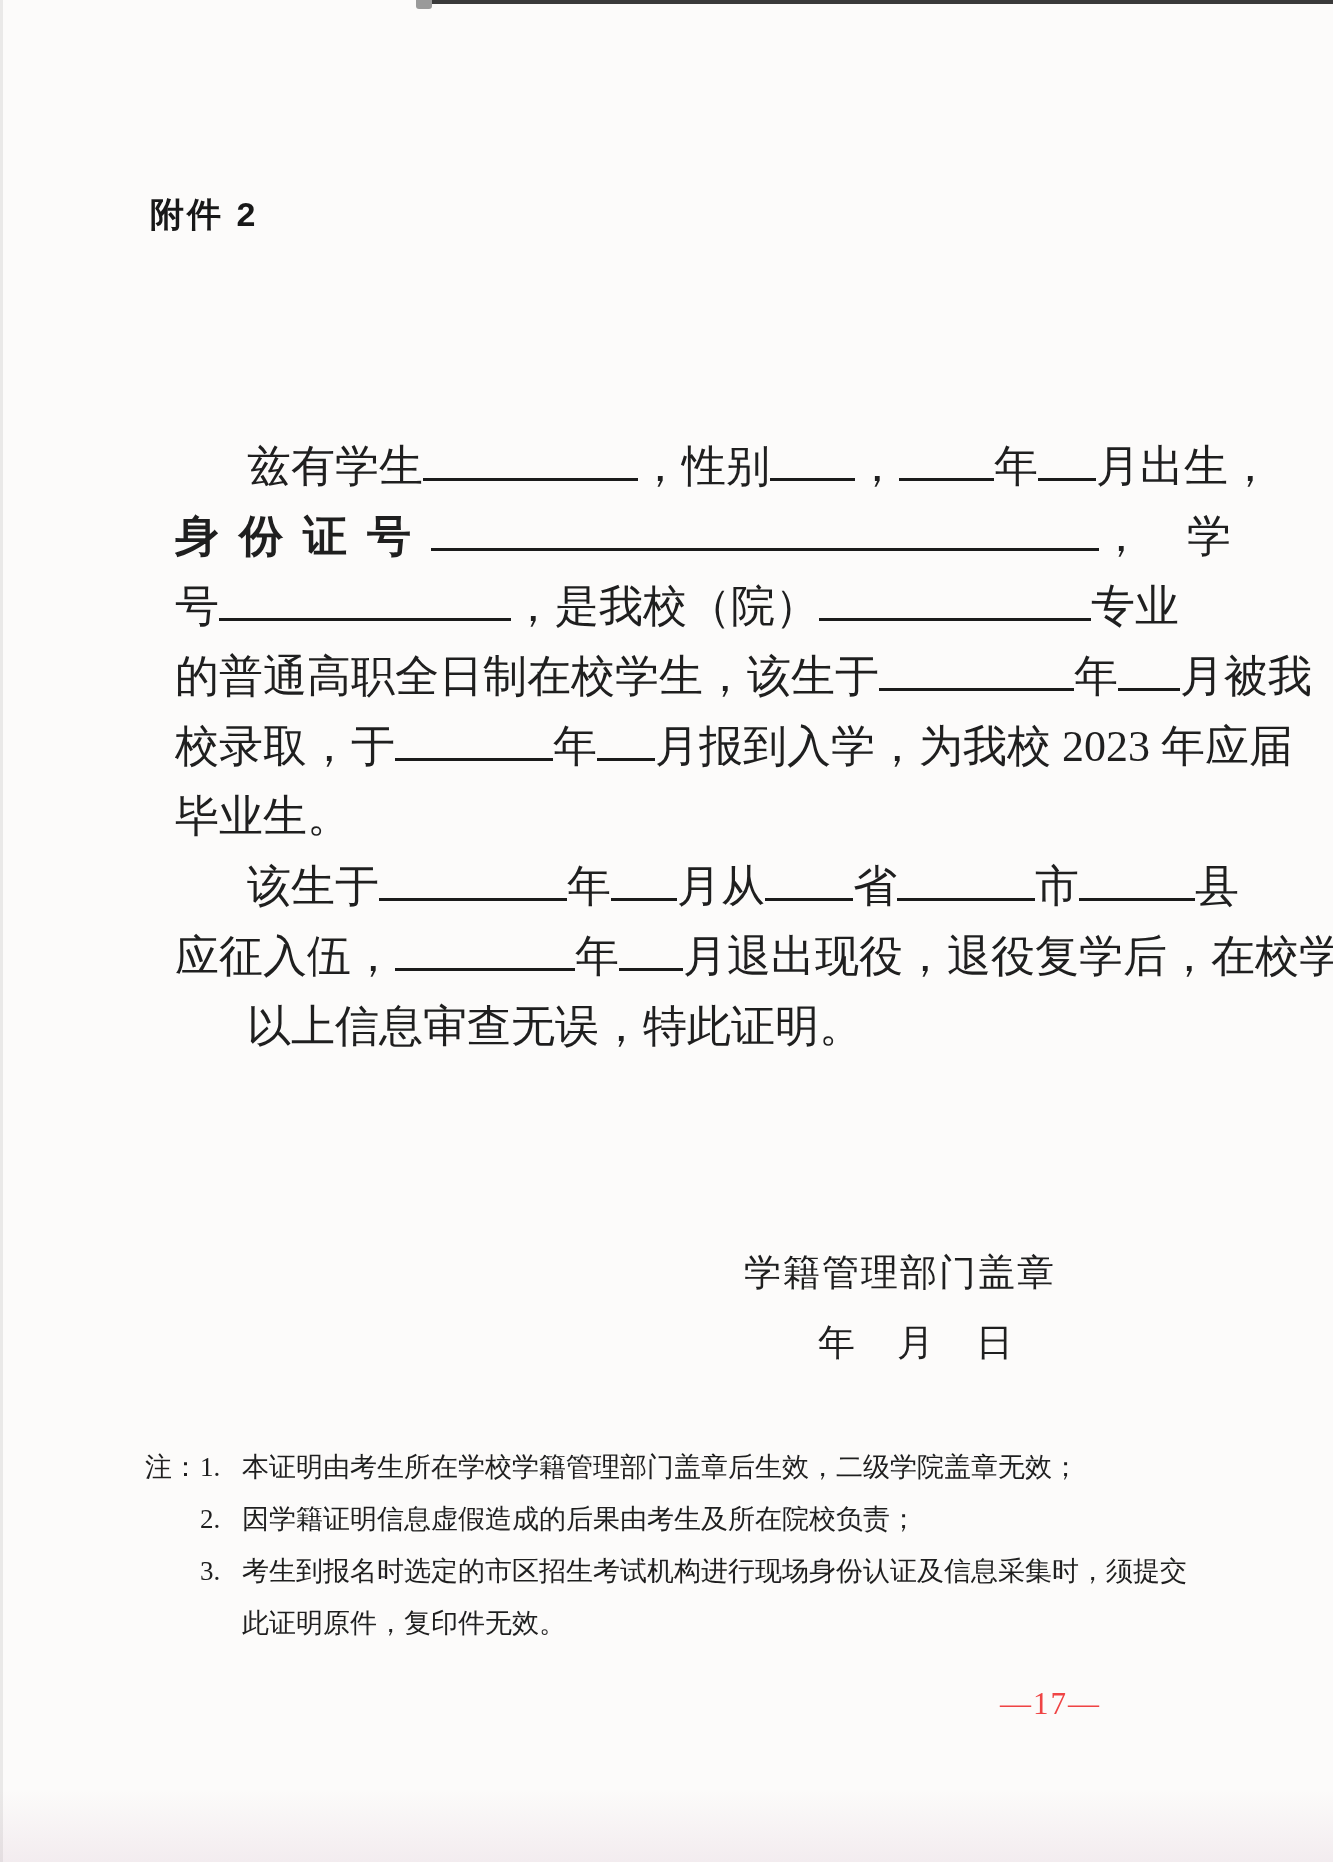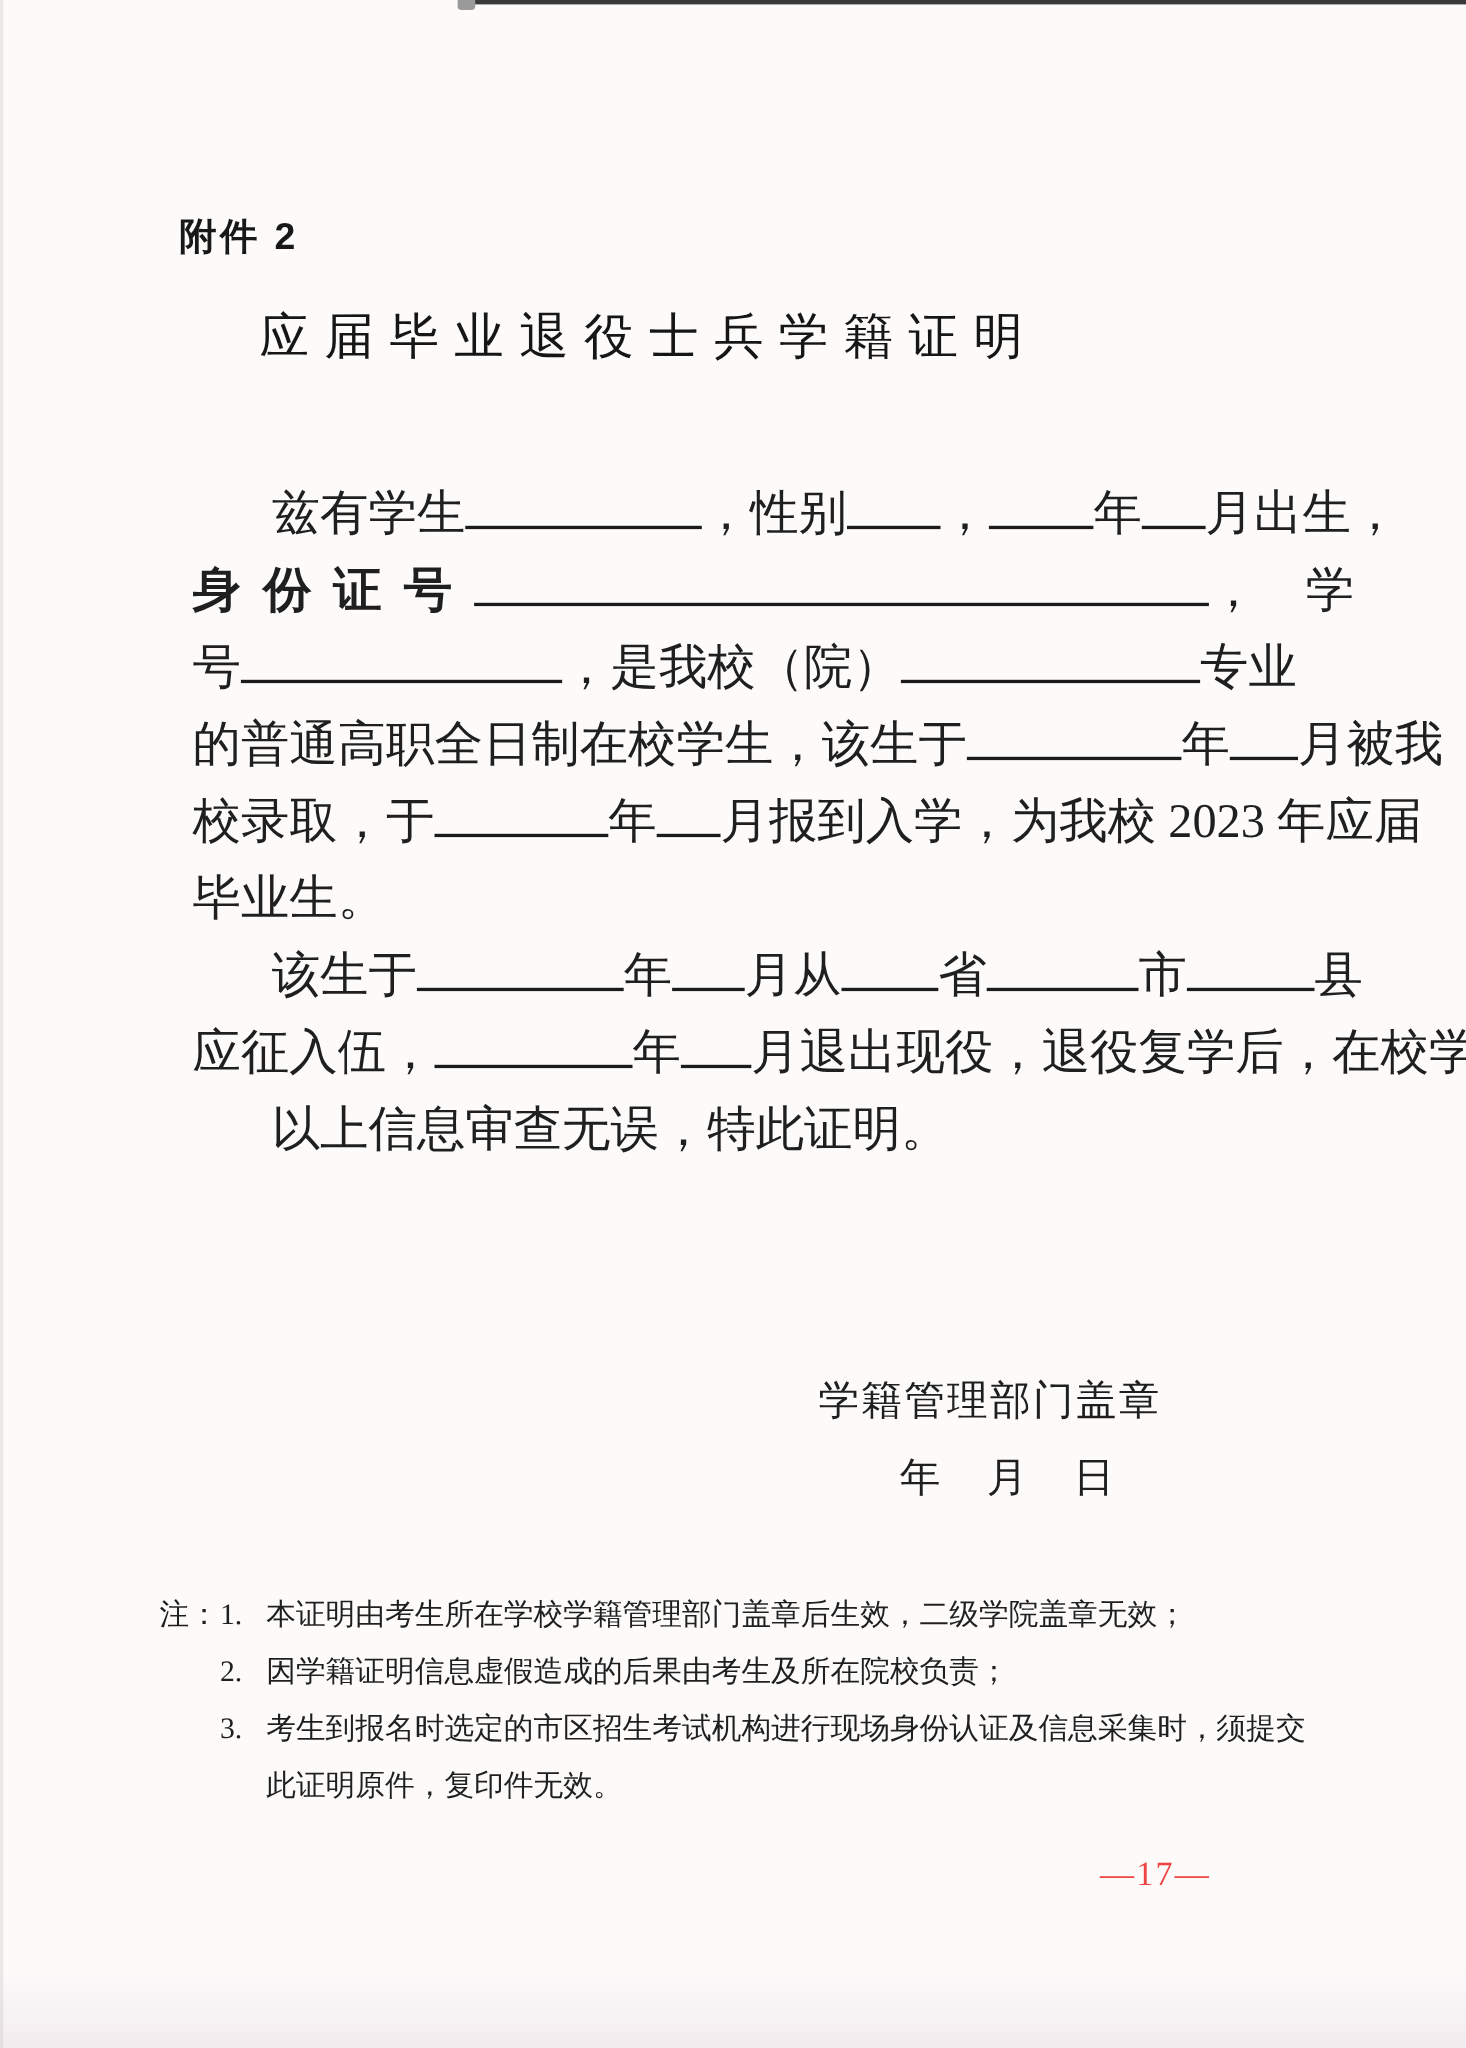--- a/index.html
+++ b/index.html
@@ -13,21 +13,21 @@
     overflow:hidden;
   }
   
   .top-edge-line{position:absolute;top:0;left:430px;width:903px;height:4px;background:#3a3a3a;}
   .top-edge-notch{position:absolute;top:0;left:416px;width:16px;height:9px;background:#9a9a9a;border-radius:0 0 3px 3px;}
   .left-edge-shade{position:absolute;top:0;left:0;width:3px;height:100%;background:rgba(0,0,0,0.07);}
   .bottom-noise{position:absolute;bottom:0;left:0;width:100%;height:72px;
     background:linear-gradient(to top, rgba(205,175,195,0.20), rgba(255,255,255,0));}
   
   .attachment{
-    position:absolute;left:163px;top:192px;
+    position:absolute;left:150px;top:192px;
     font-family:"Liberation Sans","DejaVu Sans",sans-serif;
     font-weight:600;font-size:34px;letter-spacing:3px;color:#181818;
   }
   .doc-title{
     position:absolute;left:0;top:276px;width:1180px;
     text-align:center;font-size:45px;letter-spacing:14px;color:#161616;
     white-space:nowrap;
   }
   
   .body-lines{position:absolute;left:175px;top:432px;width:1010px;}
@@ -57,21 +57,20 @@
 <body>
 
 <div class="page">
 
   <div class="top-edge-line"></div>
   <div class="top-edge-notch"></div>
   <div class="left-edge-shade"></div>
 
   <div class="attachment">附件 2</div>
 
-  <div class="doc-title">应届毕业退役士兵学籍证明</div>
 
   <div class="body-lines">
       <div class="line indent"><span class="seg-text">兹有学生</span><span class="seg-blank" style="width: 215px;"></span><span class="seg-text">，性别</span><span class="seg-blank" style="width: 85px;"></span><span class="seg-text">，</span><span class="seg-blank" style="width: 95px;"></span><span class="seg-text">年</span><span class="seg-blank" style="width: 58px;"></span><span class="seg-text">月出生，</span></div>
       <div class="line"><span class="seg-text spaced">身份证号</span><span class="seg-blank" style="width: 668px;"></span><span class="seg-text">，</span><span class="seg-blank" style="width: 0px;"></span><span class="seg-text">　学</span></div>
       <div class="line"><span class="seg-text">号</span><span class="seg-blank" style="width: 292px;"></span><span class="seg-text">，是我校（院）</span><span class="seg-blank" style="width: 272px;"></span><span class="seg-text">专业</span></div>
       <div class="line"><span class="seg-text">的普通高职全日制在校学生，该生于</span><span class="seg-blank" style="width: 195px;"></span><span class="seg-text">年</span><span class="seg-blank" style="width: 62px;"></span><span class="seg-text">月被我</span></div>
       <div class="line"><span class="seg-text">校录取，于</span><span class="seg-blank" style="width: 158px;"></span><span class="seg-text">年</span><span class="seg-blank" style="width: 58px;"></span><span class="seg-text">月报到入学，为我校 2023 年应届</span></div>
       <div class="line"><span class="seg-text">毕业生。</span></div>
       <div class="line indent"><span class="seg-text">该生于</span><span class="seg-blank" style="width: 188px;"></span><span class="seg-text">年</span><span class="seg-blank" style="width: 66px;"></span><span class="seg-text">月从</span><span class="seg-blank" style="width: 88px;"></span><span class="seg-text">省</span><span class="seg-blank" style="width: 138px;"></span><span class="seg-text">市</span><span class="seg-blank" style="width: 116px;"></span><span class="seg-text">县</span></div>
       <div class="line"><span class="seg-text">应征入伍，</span><span class="seg-blank" style="width: 180px;"></span><span class="seg-text">年</span><span class="seg-blank" style="width: 64px;"></span><span class="seg-text">月退出现役，退役复学后，在校学</span></div>

